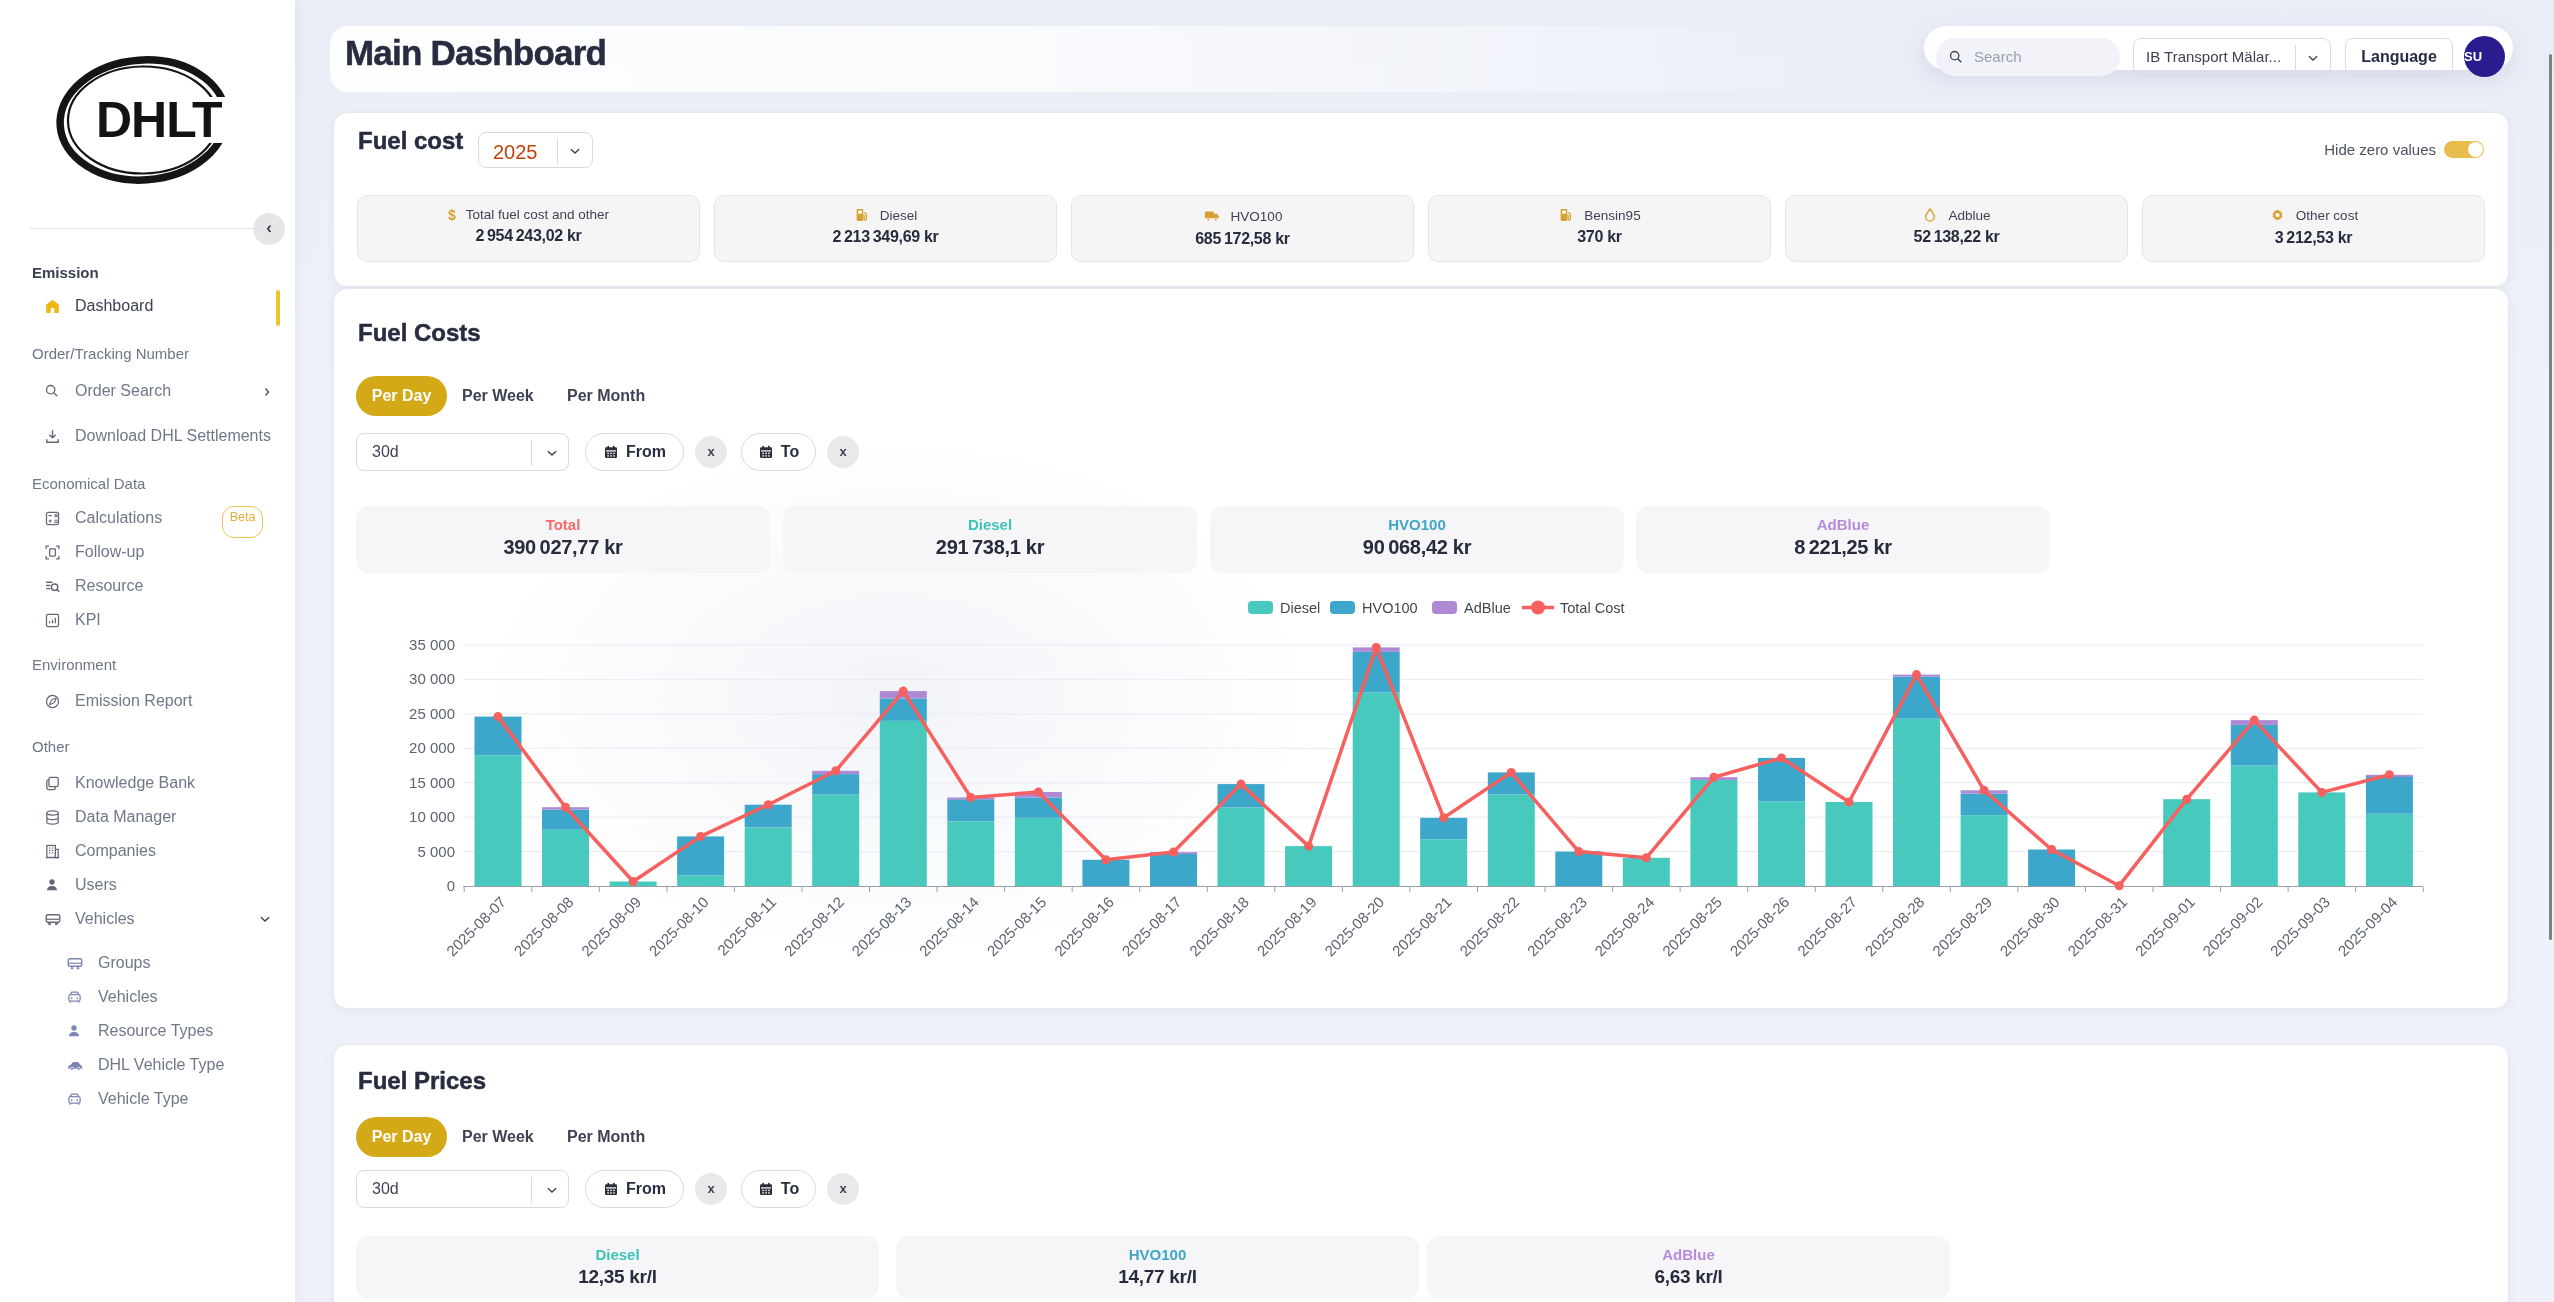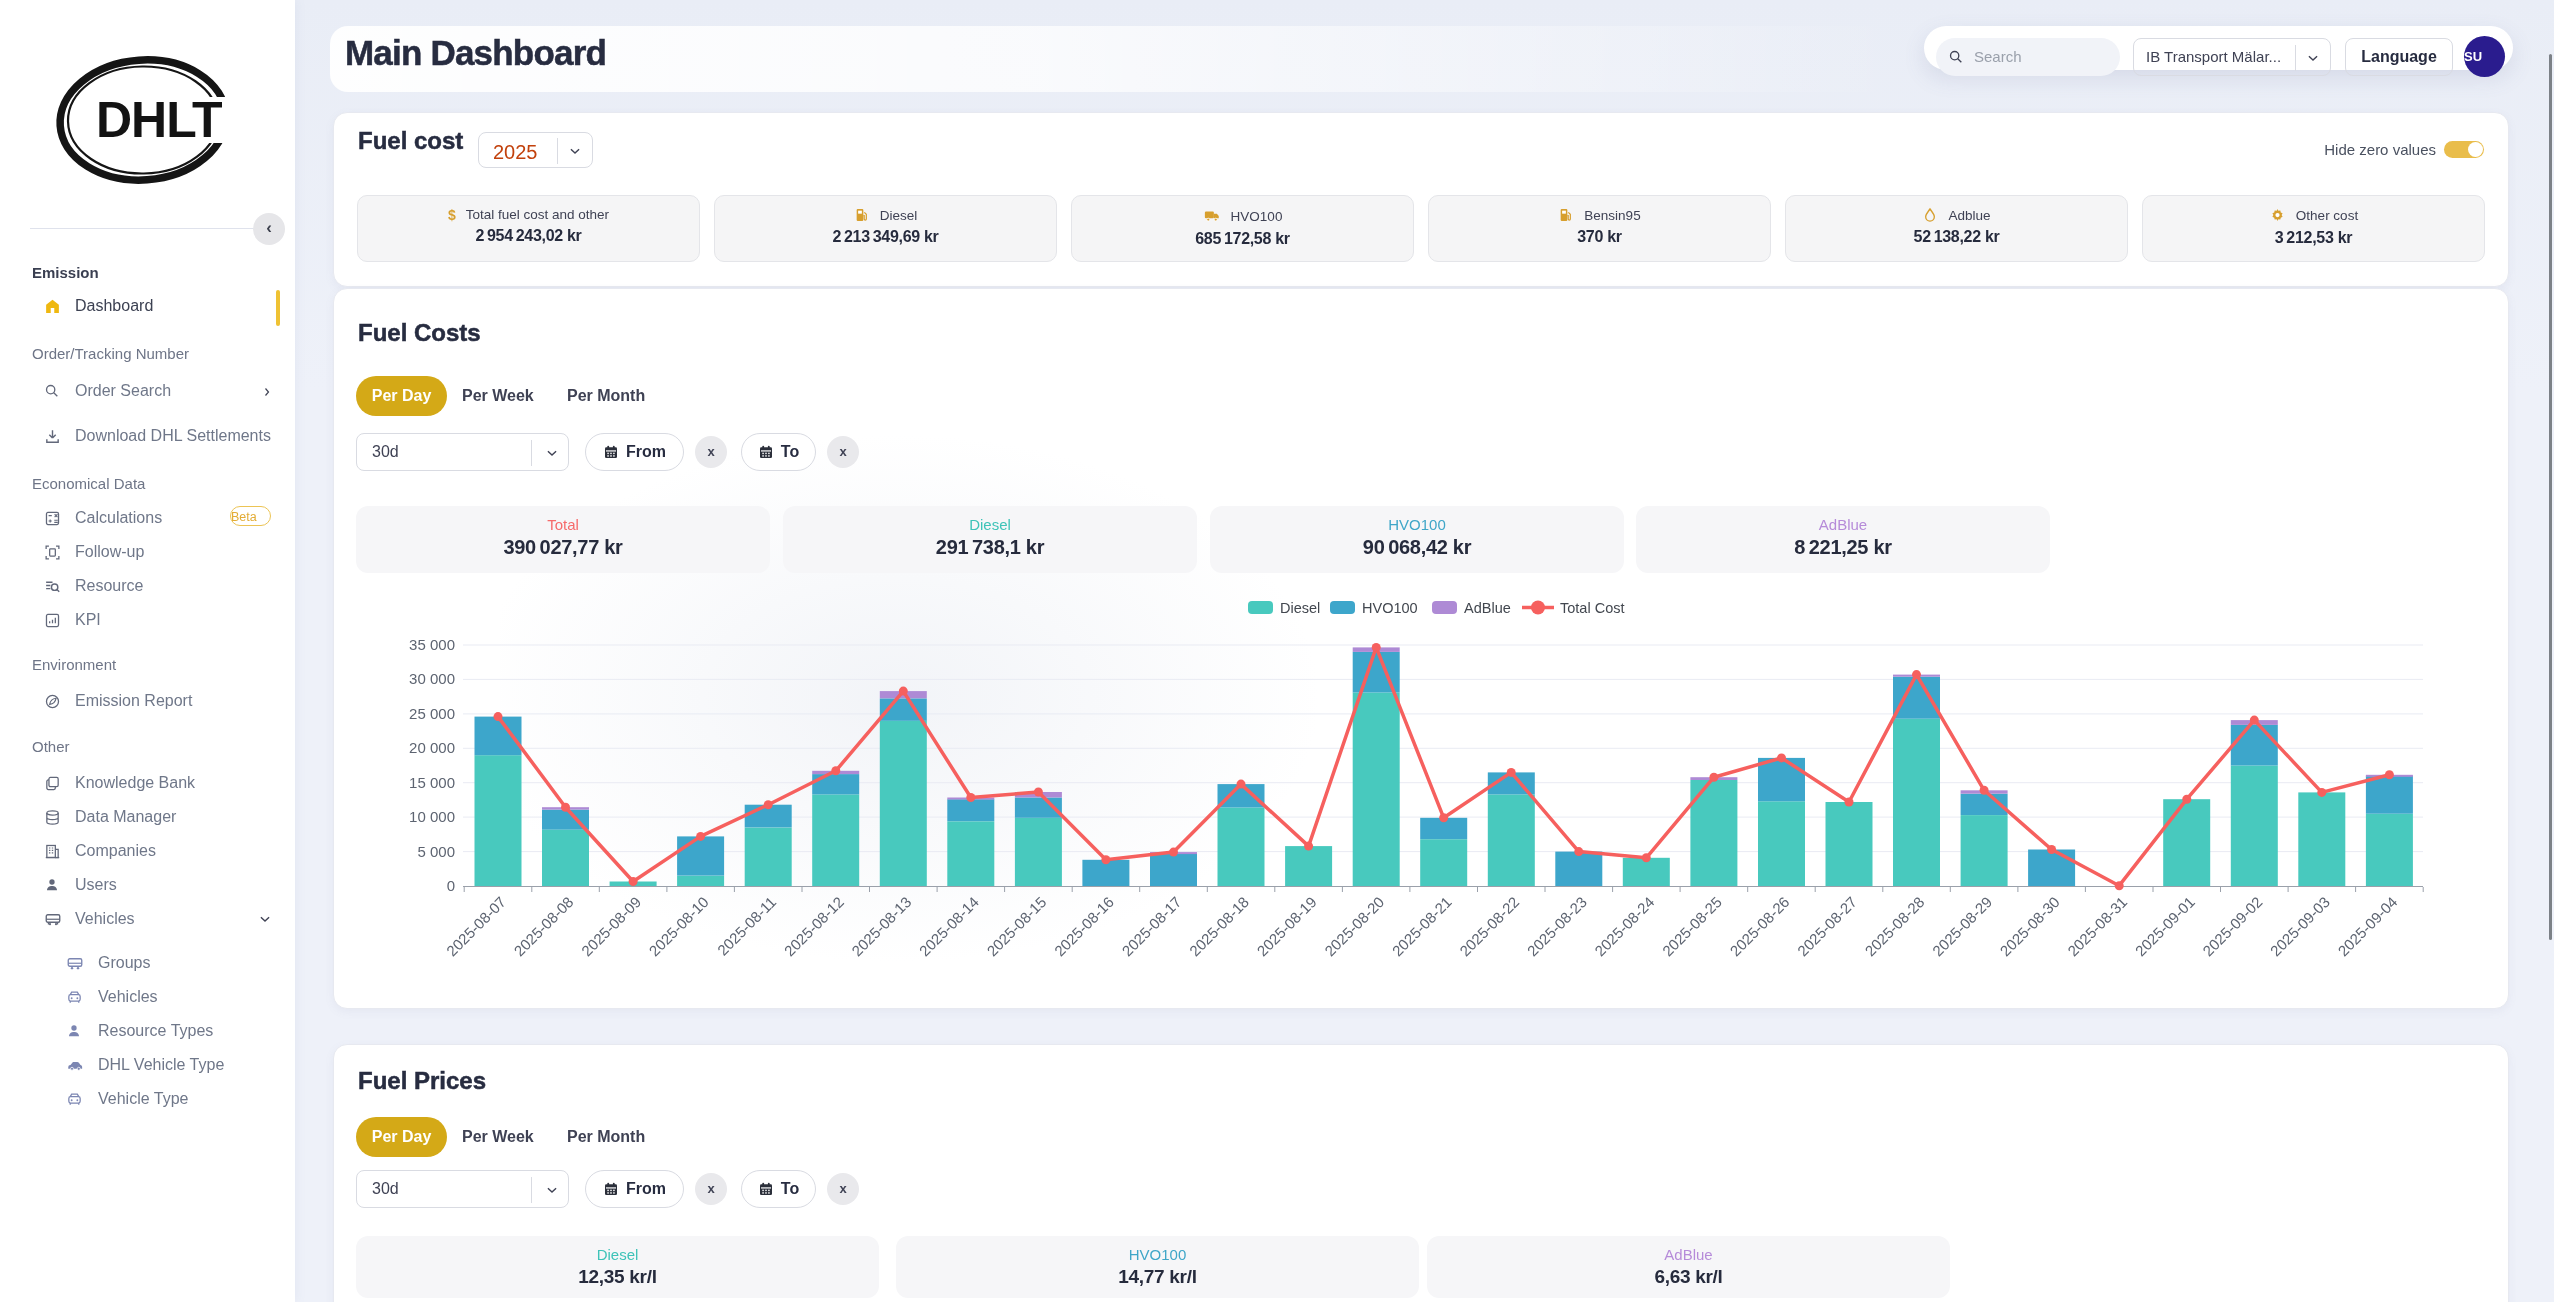--- a/index.html
+++ b/index.html
@@ -4,21 +4,21 @@
 html,body{width:2554px;height:1302px;overflow:hidden;font-family:"Liberation Sans",sans-serif}
 body{background:#edf0f8;position:relative}
 .side{position:absolute;left:0;top:0;width:295px;height:1302px;background:#fff;box-shadow:2px 0 10px rgba(120,130,170,.07)}
 .sdiv{position:absolute;left:30px;top:228px;width:225px;height:1px;background:#dfe2ec}
 .collapse{position:absolute;left:253px;top:213px;width:32px;height:32px;border-radius:50%;background:#e6e6e9;color:#3b3f4c;font-size:17px;font-weight:700;text-align:center;line-height:30px}
 .sect{position:absolute;left:32px;font-size:15px;color:#6e7587;white-space:nowrap}
 .sect.b{font-weight:700;color:#3a3f51}
 .nav{position:absolute;left:0;width:295px;height:22px;font-size:16px;color:#6f7789}
 .nic{position:absolute;left:44px;top:2px}
 .ntx{position:absolute;top:1px;white-space:nowrap}
-.beta{position:absolute;left:230px;top:-2px;width:41px;height:20px;border:1.5px solid #ecc455;border-radius:12px;color:#e3ac35;font-size:12.5px;line-height:21px}
+.beta{position:absolute;left:222px;top:-2px;width:41px;height:32px;border:1.5px solid #ecc455;border-radius:12px;color:#e3ac35;font-size:12.5px;text-align:center;line-height:21px}
 .ybar{position:absolute;left:276px;top:290px;width:4px;height:36px;background:#EFC233;border-radius:2px}
 .main{position:absolute;left:295px;top:0;width:2259px;height:1302px;background:linear-gradient(180deg,#e9edf6 0%,#eef1f9 30%,#eef1f9 100%)}
 .titleglow{position:absolute;left:330px;top:26px;width:1570px;height:66px;border-radius:18px;background:linear-gradient(90deg,rgba(255,255,255,.95),rgba(255,255,255,.75) 45%,rgba(255,255,255,.35) 75%,rgba(255,255,255,0))}
 h1{position:absolute;left:345px;top:33px;font-size:35px;font-weight:700;color:#272c40;letter-spacing:-.8px;-webkit-text-stroke:.5px #272c40}
 .topbar{position:absolute;left:1924px;top:26px;width:589px;height:44px;background:#fff;border-radius:31px;box-shadow:0 8px 22px rgba(90,100,150,.14)}
 .sinput{position:absolute;left:12px;top:12px;width:184px;height:38px;background:#f1f3f8;border-radius:19px}
 .sinput svg{position:absolute;left:12px;top:11px}
 .sinput span{position:absolute;left:38px;top:10px;font-size:15px;color:#9aa0ab}
 .csel{position:absolute;left:209px;top:12px;width:198px;height:38px;border:1px solid #d9dbe2;border-radius:8px}
 .csel .t{position:absolute;left:12px;top:9px;font-size:15px;color:#3f4254;white-space:nowrap}
@@ -33,21 +33,21 @@
 .sel1 .d{position:absolute;left:78px;top:5px;width:1px;height:26px;background:#d9dbe2}
 .sel1 .c{position:absolute;left:89px;top:11px}
 .hz{position:absolute;right:118px;top:141px;font-size:15px;color:#4a5160}
 .tog{position:absolute;left:2444px;top:141px;width:40px;height:17px;border-radius:9px;background:#E9BD4B}
 .tog i{position:absolute;right:1px;top:1px;width:15px;height:15px;border-radius:50%;background:#fff}
 .s1{position:absolute;top:195px;width:343px;height:67px;background:#f5f5f6;border:1px solid #e4e5e9;border-radius:10px;text-align:center}
 .s1h{margin-top:11px;display:flex;align-items:center;justify-content:center;gap:10px;font-size:13.5px;color:#3f4254}
 .s1h svg{display:block}
 .s1v{margin-top:5px;font-weight:700;font-size:16px;letter-spacing:-.3px;color:#262b3d}
 .s2{position:absolute;height:67px;background:#f6f6f8;border-radius:12px;text-align:center}
-.s2l{margin-top:10px;font-size:15px;font-weight:400}
+.s2l{margin-top:10px;font-size:15px;font-weight:700}
 .s2v{margin-top:3px;font-weight:700;letter-spacing:-.3px;color:#262b3d}
 .pill{position:absolute;height:40px;border-radius:20px;line-height:40px;text-align:center;font-weight:700;font-size:16px}
 .gold{width:91px;background:#D4A917;color:#fff}
 .ptxt{position:absolute;height:40px;line-height:40px;font-weight:700;font-size:16px;color:#3f4254}
 .sel{position:absolute;height:38px;border:1px solid #d9dbe2;border-radius:8px;background:#fff}
 .selt{position:absolute;left:15px;top:9px;font-size:16px;color:#3f4254}
 .seldiv{position:absolute;top:6px;width:1px;height:26px;background:#d9dbe2}
 .selch{position:absolute;left:188px;top:12px}
 .btn{position:absolute;height:38px;border:1px solid #d9dbe2;border-radius:19px;background:#fff;display:flex;align-items:center;justify-content:center;gap:7px;font-weight:700;font-size:16px;color:#272c40}
 .xc{position:absolute;width:32px;height:32px;border-radius:50%;background:#e9e9ec;text-align:center;line-height:32px;font-size:13px;font-weight:700;color:#3f4254}

